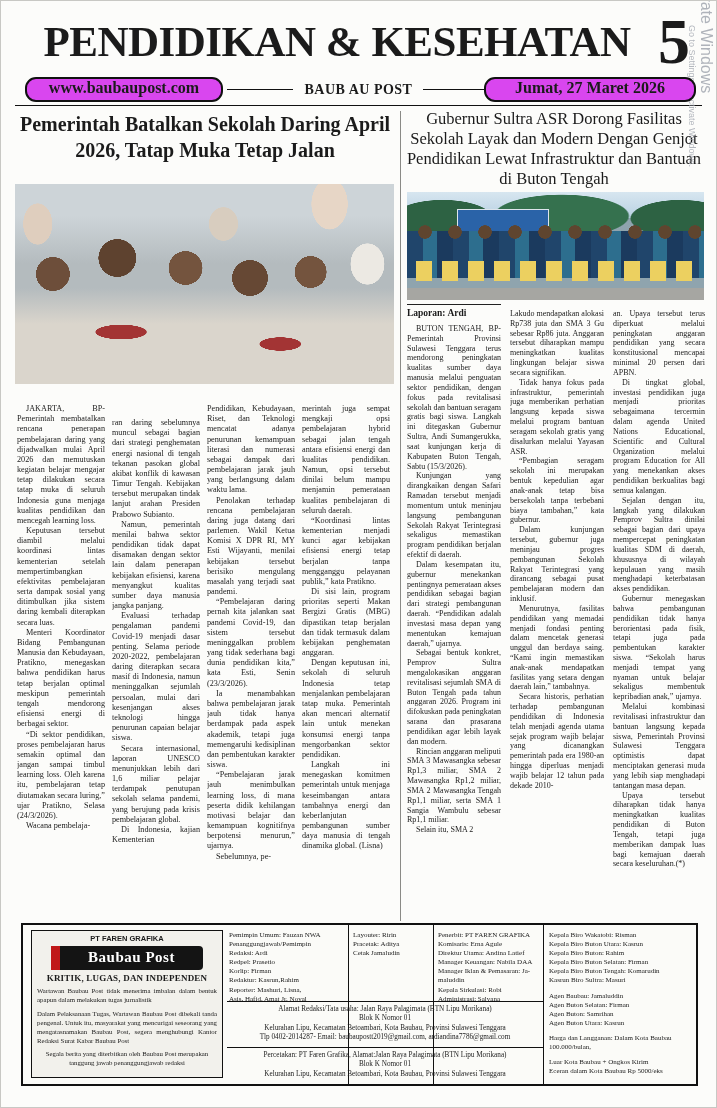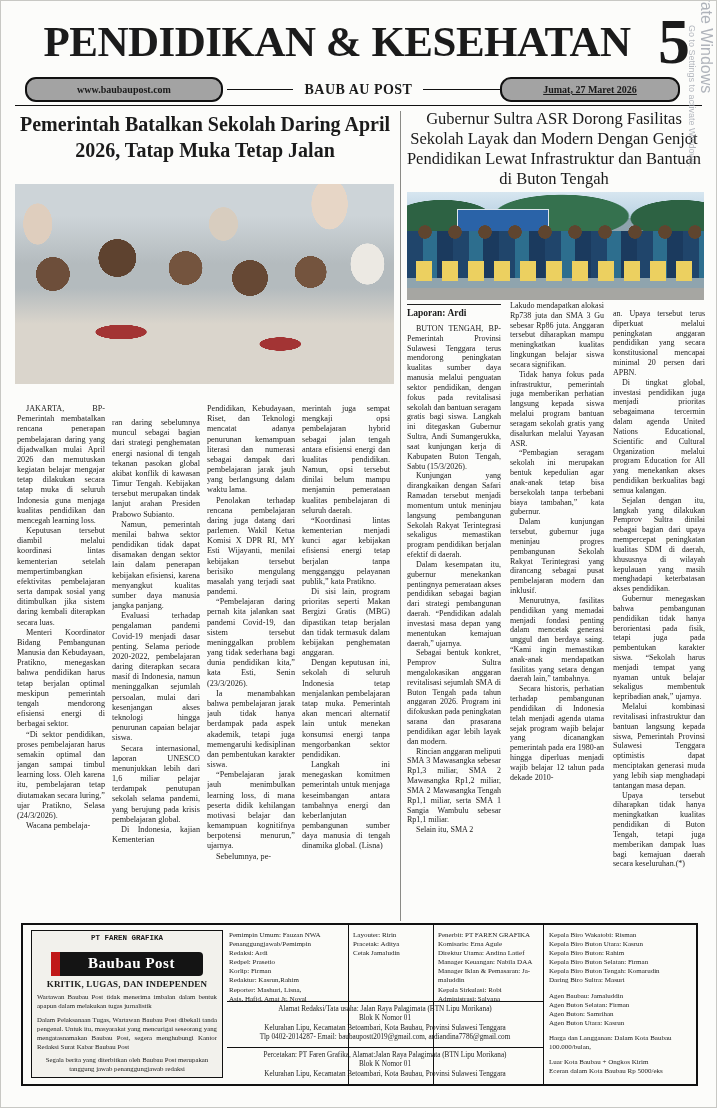--- a/index.html
+++ b/index.html
@@ -8,24 +8,24 @@
         border:1px solid #c8c8c4;box-sizing:border-box;}
   
   .section-title{position:absolute;top:16px;left:22px;width:628px;text-align:center;
         font-size:43px;font-weight:700;letter-spacing:-.5px;white-space:nowrap;}
   .page-number{position:absolute;top:4px;right:26px;font-size:64px;font-weight:bold;z-index:3;}
   .wm{position:absolute;writing-mode:vertical-rl;font-family:"Liberation Sans",sans-serif;
         color:#a2a7b0;z-index:2;white-space:nowrap;}
   .wm1{top:-34px;right:1px;font-size:16px;opacity:.85;}
   .wm2{top:24px;right:19px;font-size:9px;opacity:.8;}
   .mast-box{position:absolute;top:76px;height:25px;border:2px solid #111;border-radius:11px;
-        display:flex;align-items:center;justify-content:center;font-weight:bold;font-size:10px;
-        background:#a3a3a3;box-sizing:border-box;z-index:3;}
+        display:flex;justify-content:center;font-weight:bold;font-size:16px;
+        background:#d946ef;box-sizing:border-box;z-index:3;}
   .mast-left{left:24px;width:198px;}
-  .mast-right{right:36px;width:180px;text-decoration:underline;}
+  .mast-right{right:20px;width:212px;}
   .mast-center{position:absolute;top:81px;left:0;right:0;text-align:center;
         font-weight:bold;font-size:14px;letter-spacing:.5px;}
   .mast-line{position:absolute;top:88px;border-top:1.5px solid #111;}
   .ml-a{left:226px;width:66px;}
   .ml-b{left:422px;width:88px;}
   .rule-top{position:absolute;top:104px;left:14px;right:14px;border-top:1.5px solid #111;}
   .divider-v{position:absolute;left:399px;top:110px;height:810px;border-left:1px solid #8a8a86;}
   
   .headline-left{position:absolute;left:14px;top:110px;width:380px;text-align:center;
         font-size:20px;font-weight:bold;line-height:1.3;}
@@ -74,28 +74,28 @@
         background-image:radial-gradient(circle 7px at 15px 9px, #5f452f 0 6.5px, rgba(0,0,0,0) 7px);
         background-size:30px 18px;background-repeat:repeat-x;}
   .pr-certs{position:absolute;top:64%;height:18%;left:3%;right:3%;
         background-image:linear-gradient(90deg,#ecd060 0 16px, rgba(0,0,0,0) 16px);
         background-size:26px 100%;background-repeat:repeat-x;}
   .pr-ground{position:absolute;bottom:0;left:0;right:0;height:11%;background:#a6a6a2;}
   .byline{position:absolute;left:406px;top:303px;width:94px;
         font-weight:bold;font-size:9.5px;border-top:1px solid #222;padding-top:3px;box-sizing:border-box;}
   .ra{font-size:8px;line-height:1.23;}
   .ra-c1{left:406px;top:323px;width:94px;height:597px;}
-  .ra-c2{left:509px;top:300px;width:94px;height:612px;}
+  .ra-c2{left:509px;top:308px;width:94px;height:612px;}
   .ra-c3{left:612px;top:308px;width:92px;height:612px;}
   
   .footer{position:absolute;left:20px;top:922px;width:677px;height:163px;
         border:2px solid #111;background:#fbfbf8;box-sizing:border-box;font-size:7px;line-height:1.3;}
   .f-left{position:absolute;left:8px;top:5px;width:192px;height:148px;border:1.5px solid #111;
         background:#f2f1ec;box-sizing:border-box;padding:3px 5px;text-align:center;}
-  .f-pt{font-family:Liberation Mono, monospace;font-weight:bold;font-size:7.5px;margin-bottom:8px;}
+  .f-pt{font-family:Liberation Sans, sans-serif;font-weight:bold;font-size:7.5px;margin-bottom:2px;}
   .f-logo{display:flex;height:24px;margin:0 14px 3px 14px;}
   .f-logo-red{width:9px;background:#c01818;}
   .f-logo-black{flex:1;background:#141414;color:#fff;display:flex;align-items:center;justify-content:center;
         font-weight:bold;font-size:15px;letter-spacing:.5px;border-radius:0 4px 4px 0;}
   .f-tagline{font-weight:bold;font-size:9px;margin:1px 0 3px 0;letter-spacing:.2px;}
   .f-disc{margin:0 0 5px 0;font-size:6.8px;text-align:justify;}
   .f-disc.center-it{text-align:center;}
   .f-cell{position:absolute;top:6px;}
   .f-cell div{white-space:nowrap;}
   .f-editorial{left:206px;width:116px;}
@@ -245,21 +245,21 @@
       </div>
     <div class="f-vline fv3"></div>
 
     <div class="f-cell f-right">
       <div class="grp">
           <div>Kepala Biro Wakatobi: Risman</div>
           <div>Kepala Biro Buton Utara: Kasrun</div>
           <div>Kepala Biro Buton: Rahim</div>
           <div>Kepala Biro Buton Selatan: Firman</div>
           <div>Kepala Biro Buton Tengah: Komarudin</div>
-          <div>Daring Biro Sultra: Masuri</div>
+          <div>Kasrun Biro Sultra: Masuri</div>
         </div>
       <div class="grp">
           <div>Agen Baubau: Jamaluddin</div>
           <div>Agen Buton Selatan: Firman</div>
           <div>Agen Buton: Samrihan</div>
           <div>Agen Buton Utara: Kasrun</div>
         </div>
       <div class="grp">
           <div>Harga dan Langganan: Dalam Kota Baubau</div>
           <div>100.000/bulan,</div>

